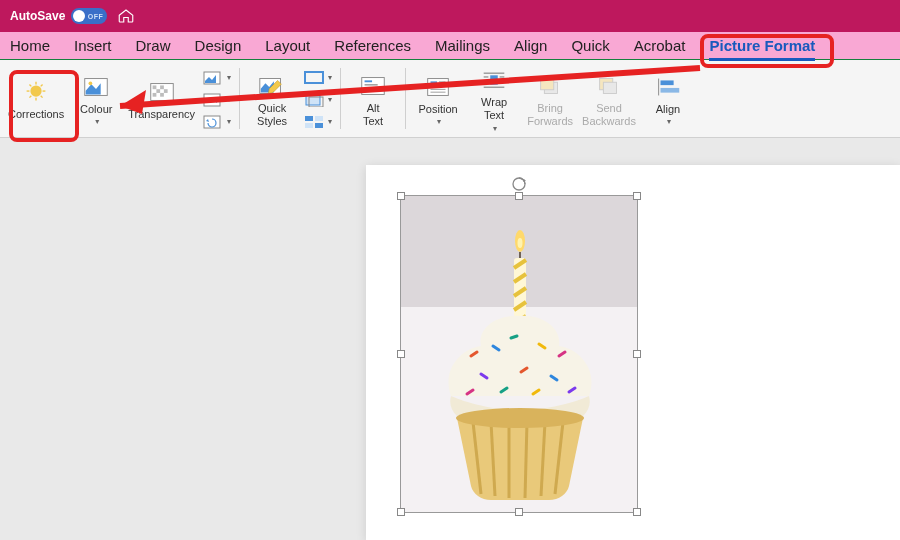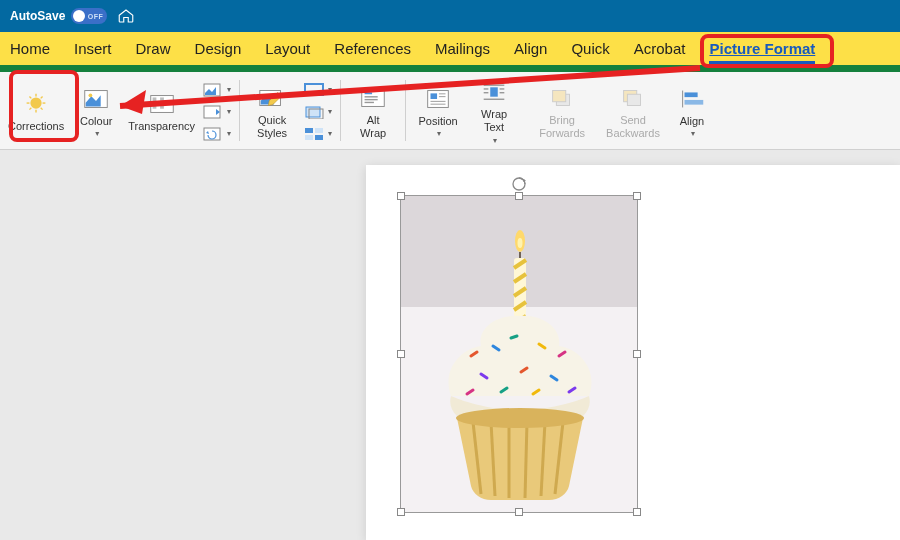--- a/index.html
+++ b/index.html
@@ -1,37 +1,37 @@
 <!DOCTYPE html>
 <html><head>
 <meta charset="utf-8">
 <style>
   * { box-sizing: border-box; margin: 0; padding: 0; font-family: -apple-system, "Segoe UI", sans-serif; }
   body { width: 900px; height: 540px; background: #e9e9e9; overflow: hidden; position: relative; }
 
   
-  .titlebar { height: 32px; background: #0369a1; display: flex; align-items: center; padding: 0 10px; color: #fff; gap: 10px; }
+  .titlebar { height: 32px; background: #be185d; display: flex; align-items: center; padding: 0 10px; color: #fff; gap: 10px; }
   .autosave { display: flex; align-items: center; gap: 6px; font-size: 12px; font-weight: 600; }
   .toggle { width: 36px; height: 16px; border-radius: 8px; background: #3a6fc8; position: relative; display: flex; align-items: center; }
   .toggle-knob { width: 12px; height: 12px; background: #fff; border-radius: 50%; position: absolute; left: 2px; }
   .toggle-label { font-size: 7px; color: #cfe0f7; position: absolute; right: 4px; letter-spacing: 0.5px; }
   .home-icon svg { width: 18px; height: 18px; display: block; }
 
   
-  .tabs { height: 40px; background: #fde047; border-bottom: 7px solid #15803d; display: flex; align-items: center; padding: 0 10px; gap: 24px; font-size: 15px; }
+  .tabs { height: 28px; background: #f9a8d4; border-bottom: 1px solid #15803d; display: flex; align-items: center; padding: 0 10px; gap: 24px; font-size: 15px; }
   .tab { cursor: pointer; color: #222; position: relative; padding: 4px 0; }
-  .tab.active { color: #185abd; font-weight: 700; text-decoration: underline; }
+  .tab.active { color: #185abd; font-weight: 700; }
   .tab.active::after { content: ""; position: absolute; left: 0; right: 0; bottom: -3px; height: 3px; background: #185abd; }
 
   
   .ribbon { background: #f5f5f5; border-bottom: 1px solid #d0d0d0; display: flex; align-items: stretch; height: 78px; }
   .group { display: flex; align-items: center; padding: 4px 8px 2px 8px; gap: 8px; }
   .sep { width: 1px; background: #cfcfcf; margin: 8px 0; }
   .bigbtn { display: flex; flex-direction: column; align-items: center; justify-content: center; gap: 2px; font-size: 11px; color: #333; min-width: 48px; text-align: center; line-height: 1.15; cursor: pointer; }
-  .bigbtn.disabled { color: #aaa; cursor: default; margin-left: 12px; }
+  .bigbtn.disabled { color: #aaa; cursor: default; }
   .bigbtn .ico { width: 32px; height: 28px; display: flex; align-items: center; justify-content: center; }
   .bigbtn .ico svg { width: 30px; height: 26px; }
   .smallcol { display: flex; flex-direction: column; gap: 2px; }
   .smallbtn { width: 28px; height: 20px; display: flex; align-items: center; justify-content: center; cursor: pointer; }
   .smallbtn svg { width: 22px; height: 14px; }
   .dd { font-size: 8px; margin-left: 2px; color: #666; }
 
   
   .annot-box { position: absolute; border: 4px solid #e62222; border-radius: 8px; pointer-events: none; }
   .annot-arrow { position: absolute; pointer-events: none; }
@@ -208,21 +208,21 @@
       <span class="ico">
         <svg viewBox="0 0 32 24">
             <rect x="4" y="3" width="24" height="18" fill="#fff" stroke="#888"></rect>
             <rect x="7" y="6" width="8" height="2" fill="#4a90d9"></rect>
             <rect x="7" y="10" width="14" height="1.5" fill="#999"></rect>
             <rect x="7" y="13" width="14" height="1.5" fill="#999"></rect>
             <rect x="7" y="16" width="10" height="1.5" fill="#999"></rect>
           </svg>
       </span>
       <span style="white-space:pre-line">Alt
-Wrap</span>
+Text</span>
     </div>
   </div>
 
   <div class="sep"></div>
 
   <div class="group">
     <div class="bigbtn">
       <span class="ico">
         <svg viewBox="0 0 32 24">
             <rect x="5" y="3" width="22" height="18" fill="#fff" stroke="#888"></rect>

